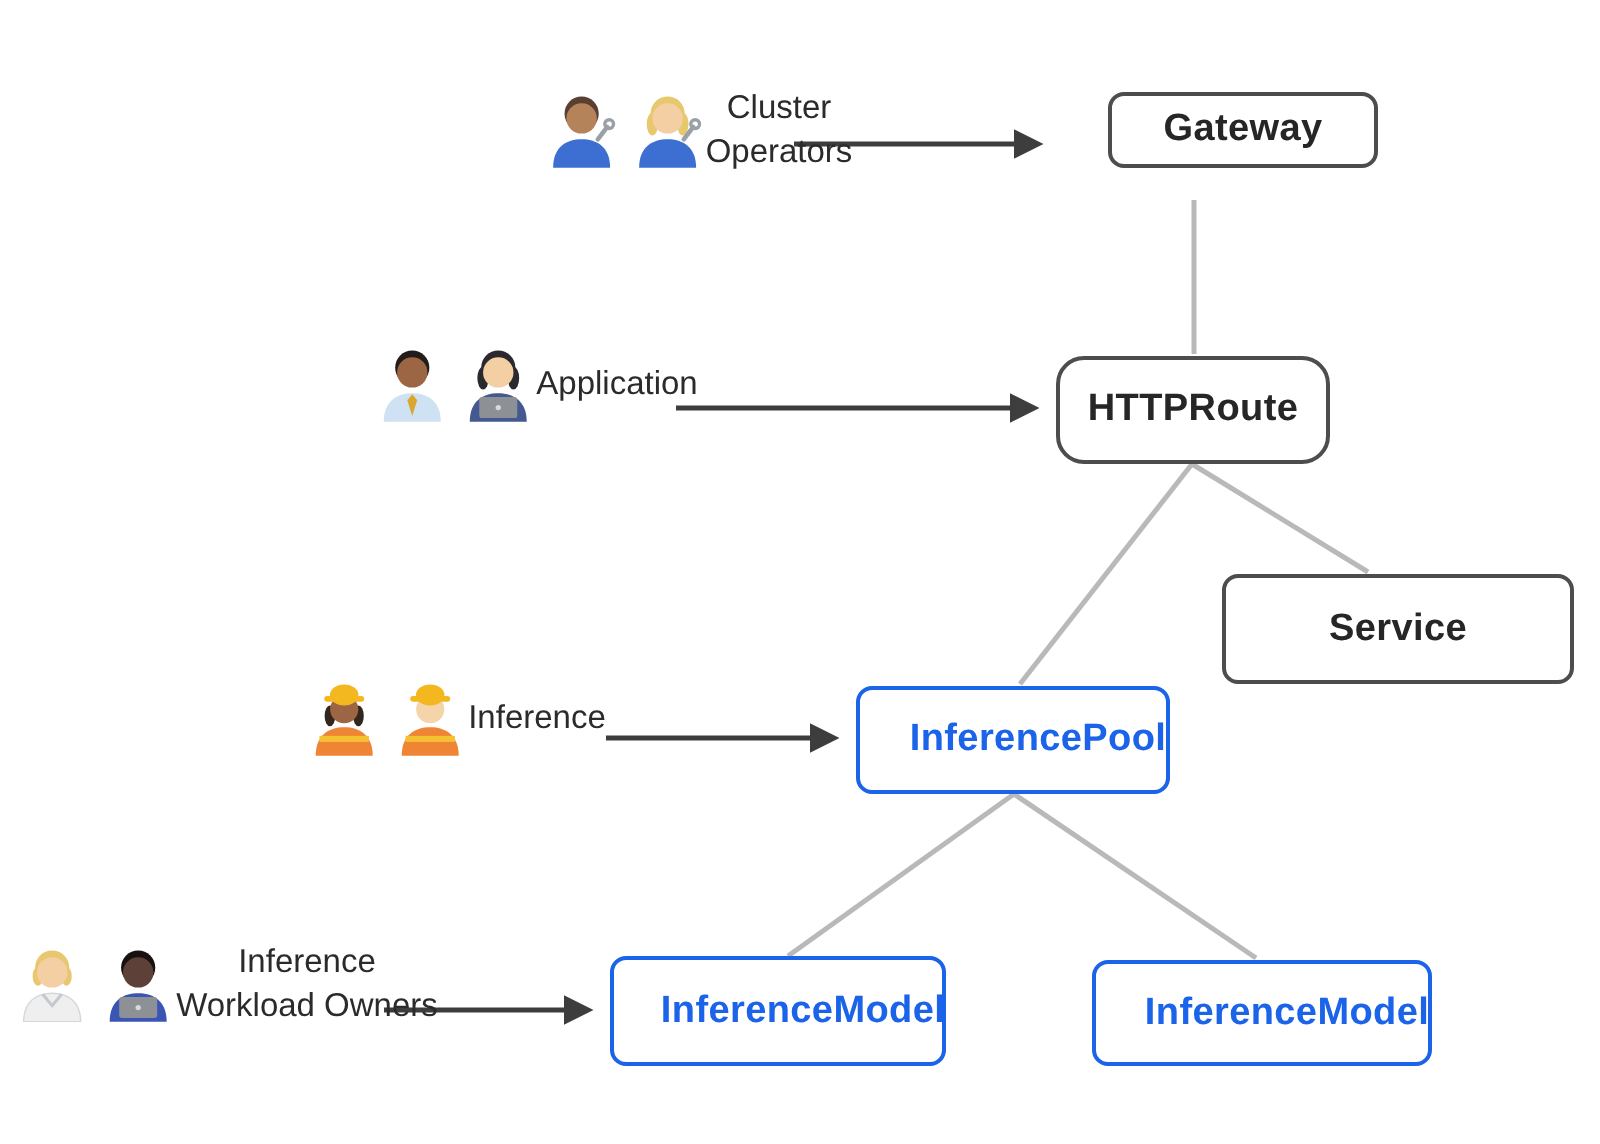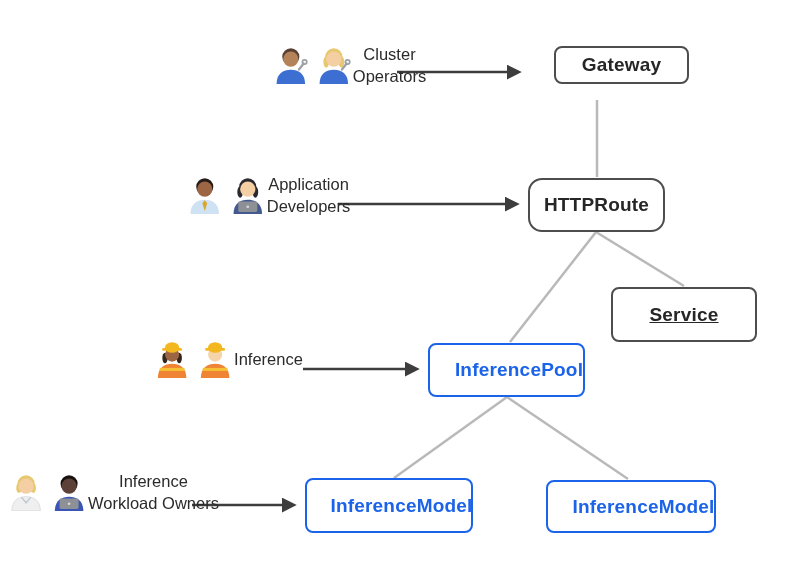--- a/index.html
+++ b/index.html
@@ -51,21 +51,21 @@
   <line x1="303" y1="369" x2="416" y2="369" stroke="#3d3d3d" stroke-width="2.5" marker-end="url(#arrowhead)"></line>
   <line x1="192" y1="505" x2="293" y2="505" stroke="#3d3d3d" stroke-width="2.5" marker-end="url(#arrowhead)"></line>
 </svg>
 
 <div class="node gray" style="left:530px; top:46px;  width:135px; height:38px;margin-left:24px;">
   <span>Gateway</span>
 </div>
 <div class="node gray" style="left:528px; top:178px; width:137px; height:54px;border-radius:14px;">
   <span>HTTPRoute</span>
 </div>
-<div class="node gray" style="left:611px; top:287px; width:146px; height:55px;text-decoration:underline;">
+<div class="node gray" style="left:611px; top:287px; width:176px; height:55px;">
   <span>Service</span>
 </div>
 <div class="node blue" style="left:428px; top:343px; width:157px; height:54px;">
   <span>InferencePool</span>
 </div>
 <div class="node blue" style="left:305px; top:478px; width:168px; height:55px;">
   <span>InferenceModel</span>
 </div>
 <div class="node blue" style="left:546px; top:480px; width:170px; height:53px;">
   <span>InferenceModel</span>
@@ -109,21 +109,20 @@
       <ellipse cx="12" cy="21" rx="3" ry="6" fill="#2c2830"></ellipse>
       <ellipse cx="28" cy="21" rx="3" ry="6" fill="#2c2830"></ellipse>
       <circle cx="20" cy="18" r="8" fill="#f3cfa3"></circle>
       <path d="M5 44 C5 33 12 29 20 29 C28 29 35 33 35 44 Z" fill="#44598f"></path>
       <rect x="10" y="31" width="20" height="11" rx="1.5" fill="#8d9095"></rect>
       <circle cx="20" cy="36.5" r="1.4" fill="#d7d9dc"></circle>
     </svg>
   </div>
   <div class="plabel">
     <div>Application</div>
-    <div>Developers</div>
   </div>
 </div>
 
 <div class="persona" style="left:228px; top:336px;">
   <div class="icons">
     <svg viewBox="0 0 40 44">
       <ellipse cx="12.5" cy="23" rx="2.8" ry="5.5" fill="#35261d"></ellipse>
       <ellipse cx="27.5" cy="23" rx="2.8" ry="5.5" fill="#35261d"></ellipse>
       <circle cx="20" cy="19.5" r="7.4" fill="#9c6644"></circle>
       <ellipse cx="20" cy="12" rx="7.5" ry="5.5" fill="#f3b71f"></ellipse>

